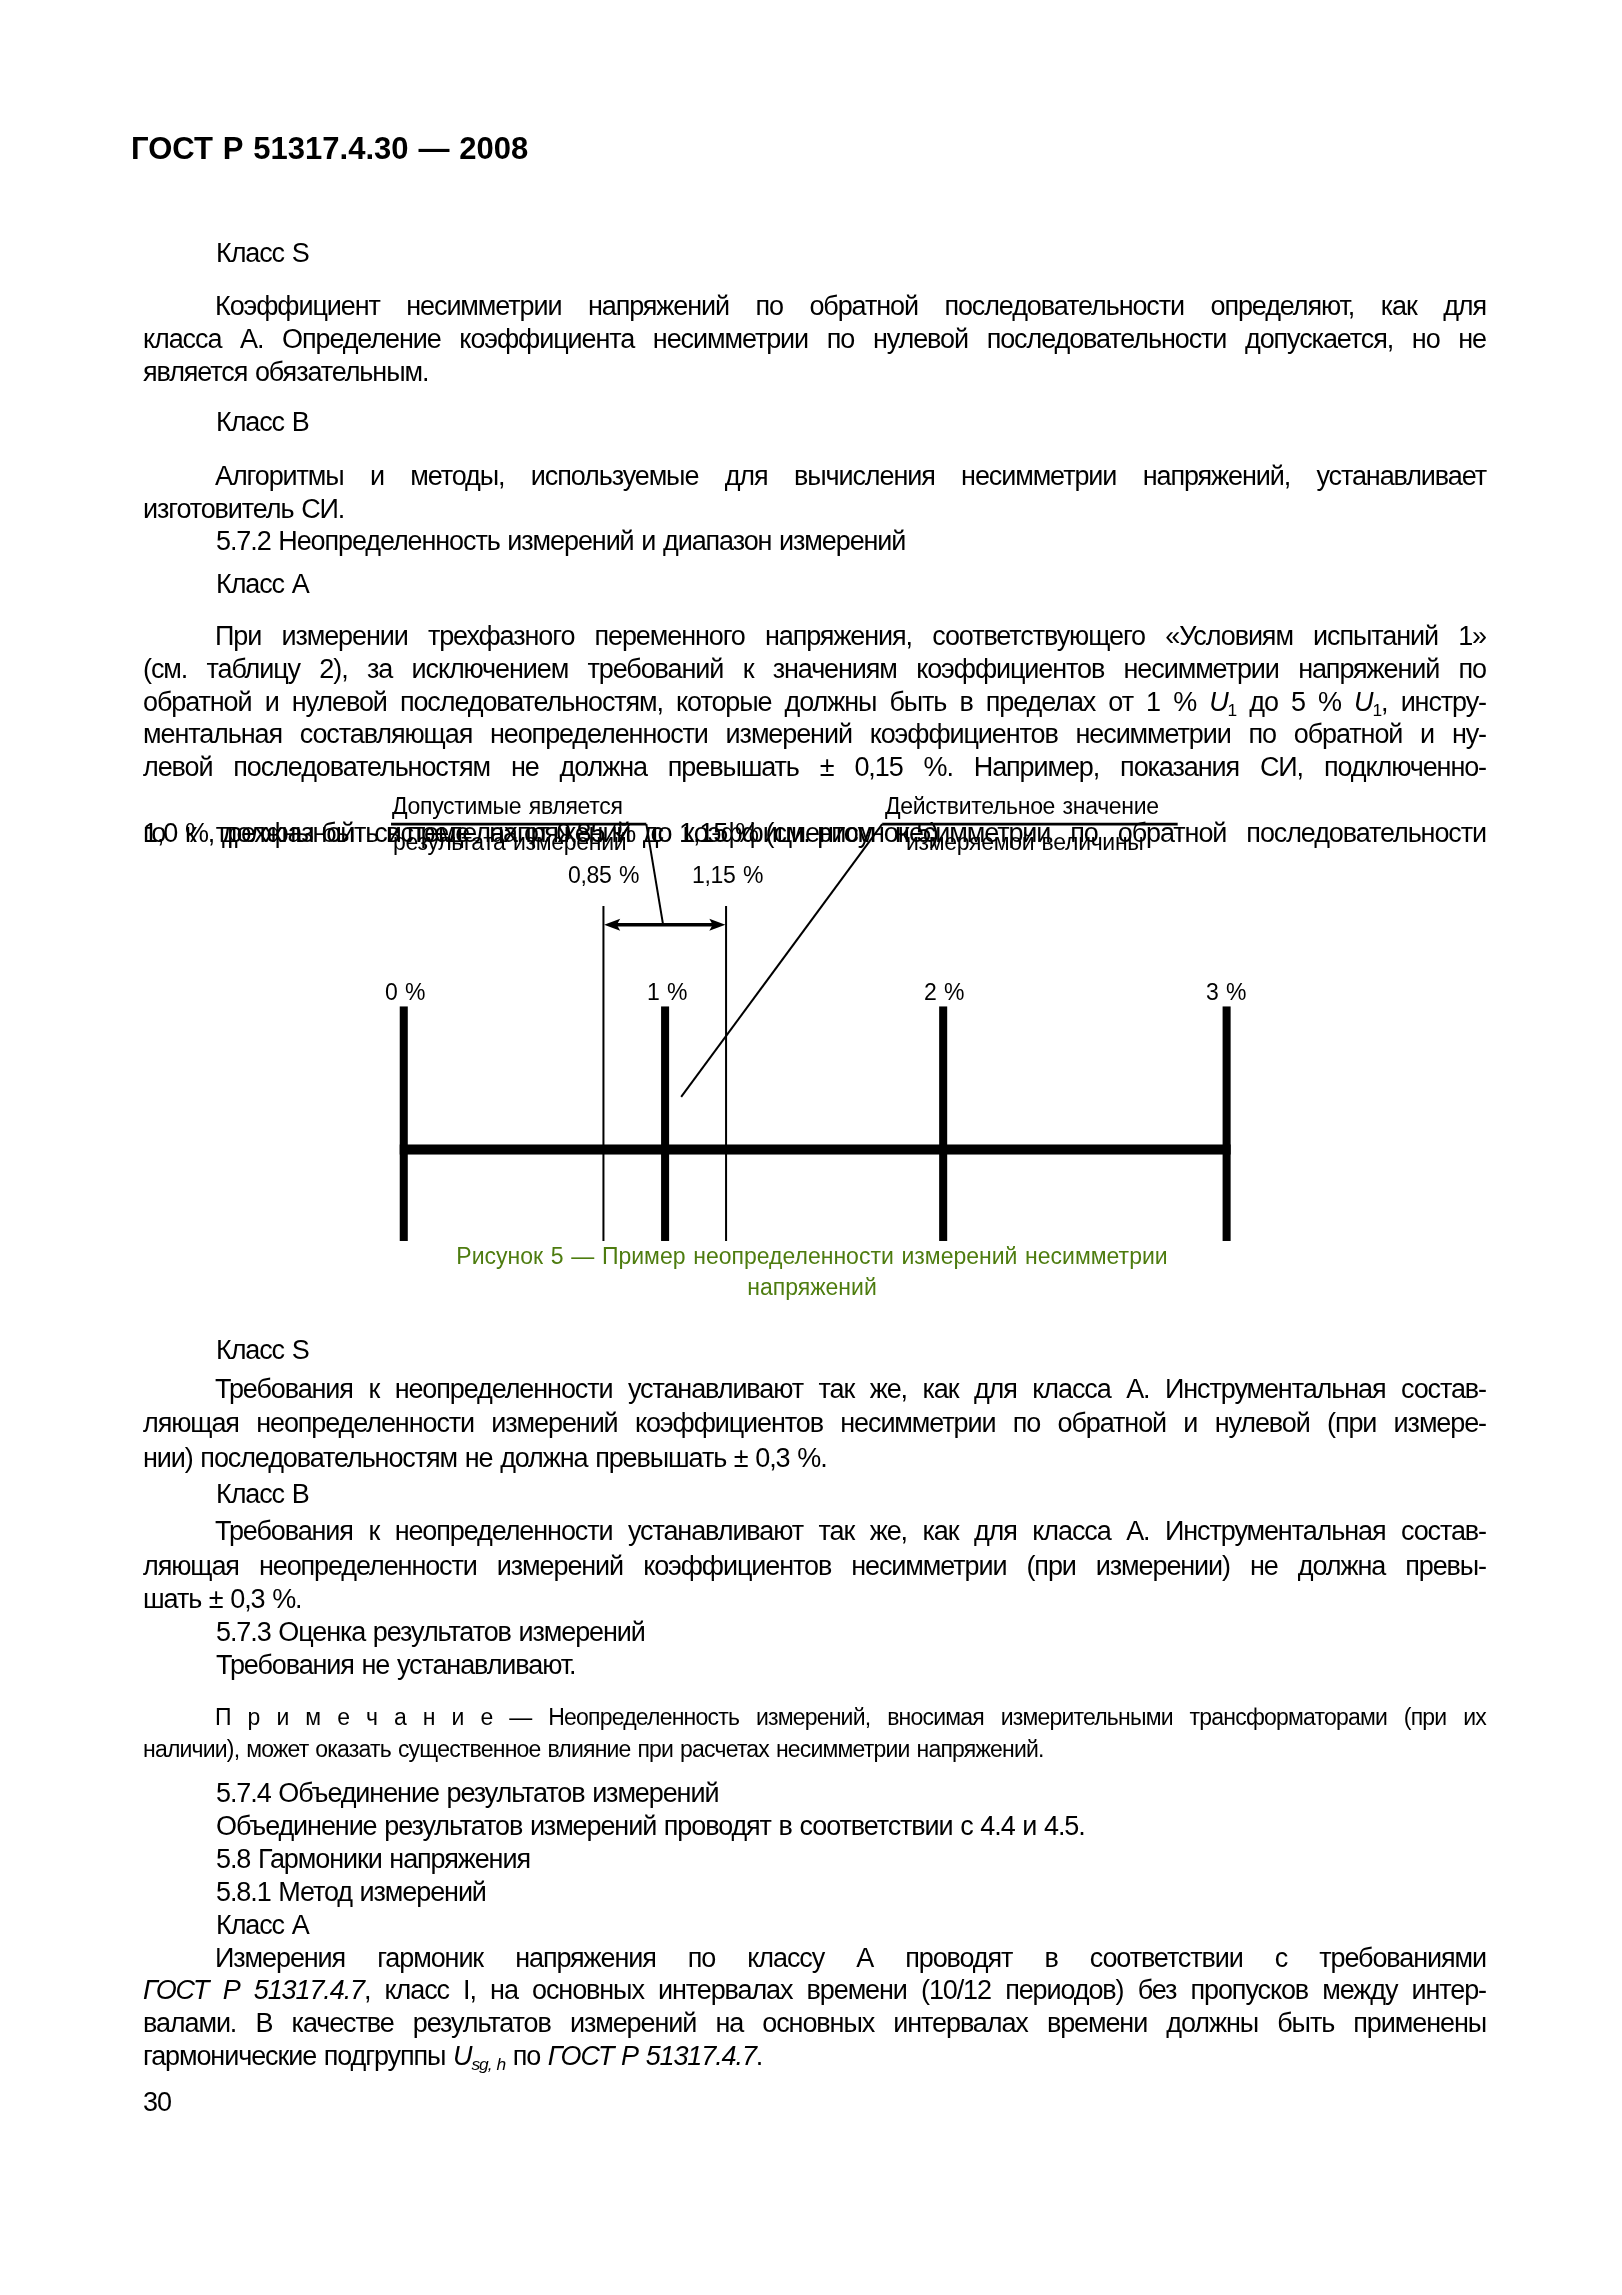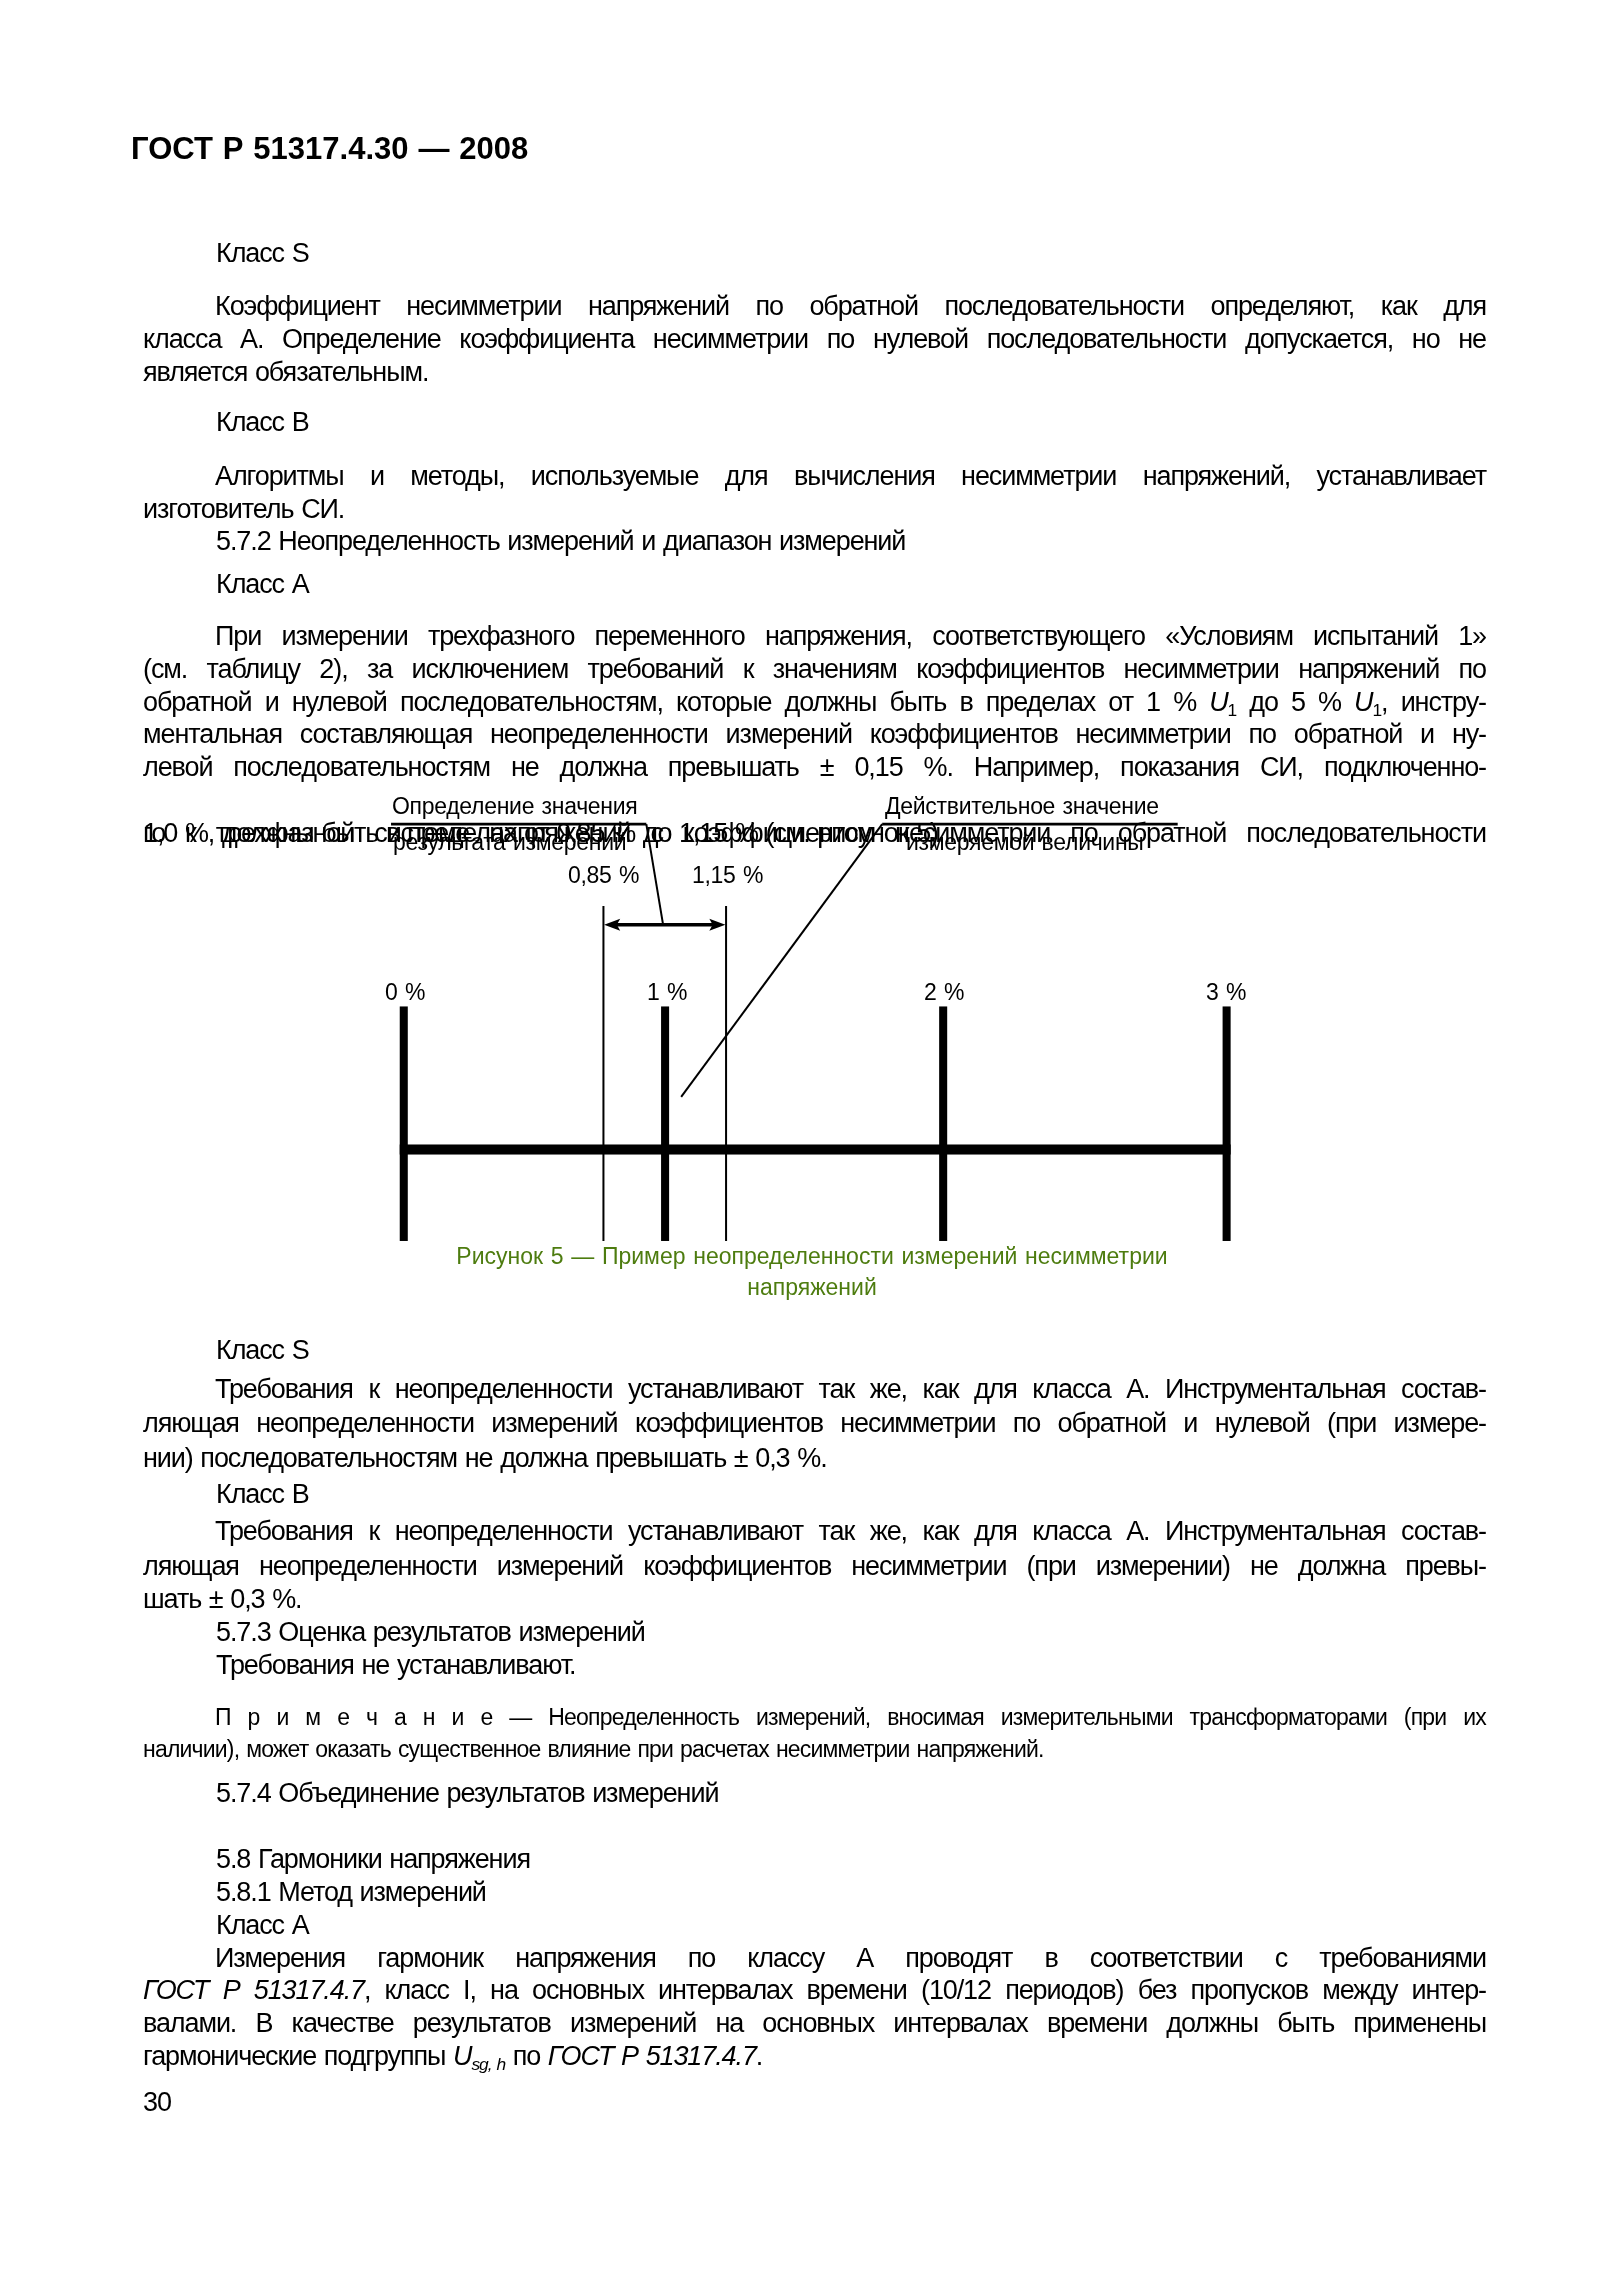--- a/index.html
+++ b/index.html
@@ -69,21 +69,21 @@
       <polygon points="1082,1380 1058,1371 1063,1380 1058,1389" fill="#000"></polygon>
 
       <rect x="596" y="1502" width="12" height="350" fill="#000"></rect>
       <rect x="986" y="1502" width="12" height="350" fill="#000"></rect>
       <rect x="1401" y="1502" width="12" height="350" fill="#000"></rect>
       <rect x="1824" y="1502" width="12" height="350" fill="#000"></rect>
 
       <rect x="596" y="1708" width="1240" height="15" fill="#000"></rect>
     </svg>
 
-    <div class="txt fig-label" style="left:392px; top:790px;">Определение значения</div>
+    <div class="txt fig-label" style="left:392px; top:790px;">Допустимые является</div>
     <div class="txt fig-label" style="left:393px; top:826px;">результата измерений</div>
     <div class="txt fig-label" style="left:885px; top:790px;">Действительное значение</div>
     <div class="txt fig-label" style="left:906px; top:826px;">измеряемой величины</div>
     <div class="txt fig-label" style="left:568px; top:859px;">0,85 %</div>
     <div class="txt fig-label" style="left:692px; top:859px;">1,15 %</div>
     <div class="txt fig-label" style="left:385px; top:976px;">0 %</div>
     <div class="txt fig-label" style="left:647px; top:976px;">1 %</div>
     <div class="txt fig-label bold" style="left:924px; top:976px;">2 %</div>
     <div class="txt fig-label bold" style="left:1206px; top:976px;">3 %</div>
 
@@ -101,20 +101,21 @@
   <div class="txt just" style="left:143px; top:1550px;">ляющая неопределенности измерений коэффициентов несимметрии (при измерении) не должна превы-</div>
   <div class="txt" style="left:143px; top:1583px;">шать ± 0,3 %.</div>
 
   <div class="txt bold" style="left:216px; top:1616px;">5.7.3 Оценка результатов измерений</div>
   <div class="txt" style="left:216px; top:1649px;">Требования не устанавливают.</div>
 
   <div class="txt note just" style="left:143px; top:1702px; text-indent:72px;">П р и м е ч а н и е — Неопределенность измерений, вносимая измерительными трансформаторами (при их</div>
   <div class="txt note" style="left:143px; top:1734px;">наличии), может оказать существенное влияние при расчетах несимметрии напряжений.</div>
 
   <div class="txt bold" style="left:216px; top:1777px;">5.7.4 Объединение результатов измерений</div>
+  <div class="txt" style="left:216px; top:1810px;">Объединение результатов измерений проводят в соответствии с 4.4 и 4.5.</div>
 
   <div class="txt bold" style="left:216px; top:1843px;">5.8 Гармоники напряжения</div>
   <div class="txt bold" style="left:216px; top:1876px;">5.8.1 Метод измерений</div>
   <div class="txt bold" style="left:216px; top:1909px;">Класс А</div>
 
   <div class="txt just" style="left:143px; top:1942px; text-indent:72px;">Измерения гармоник напряжения по классу А проводят в соответствии с требованиями</div>
   <div class="txt just" style="left:143px; top:1974px;"><span class="ital">ГОСТ Р 51317.4.7</span><span>, класс I, на основных интервалах времени (10/12 периодов) без пропусков между интер-</span></div>
   <div class="txt just" style="left:143px; top:2007px;">валами. В качестве результатов измерений на основных интервалах времени должны быть применены</div>
   <div class="txt" style="left:143px; top:2040px;"><span>гармонические подгруппы </span><span class="ital">U</span><sub class="ital">sg, h</sub><span> по </span><span class="ital">ГОСТ Р 51317.4.7</span><span>.</span></div>
 

